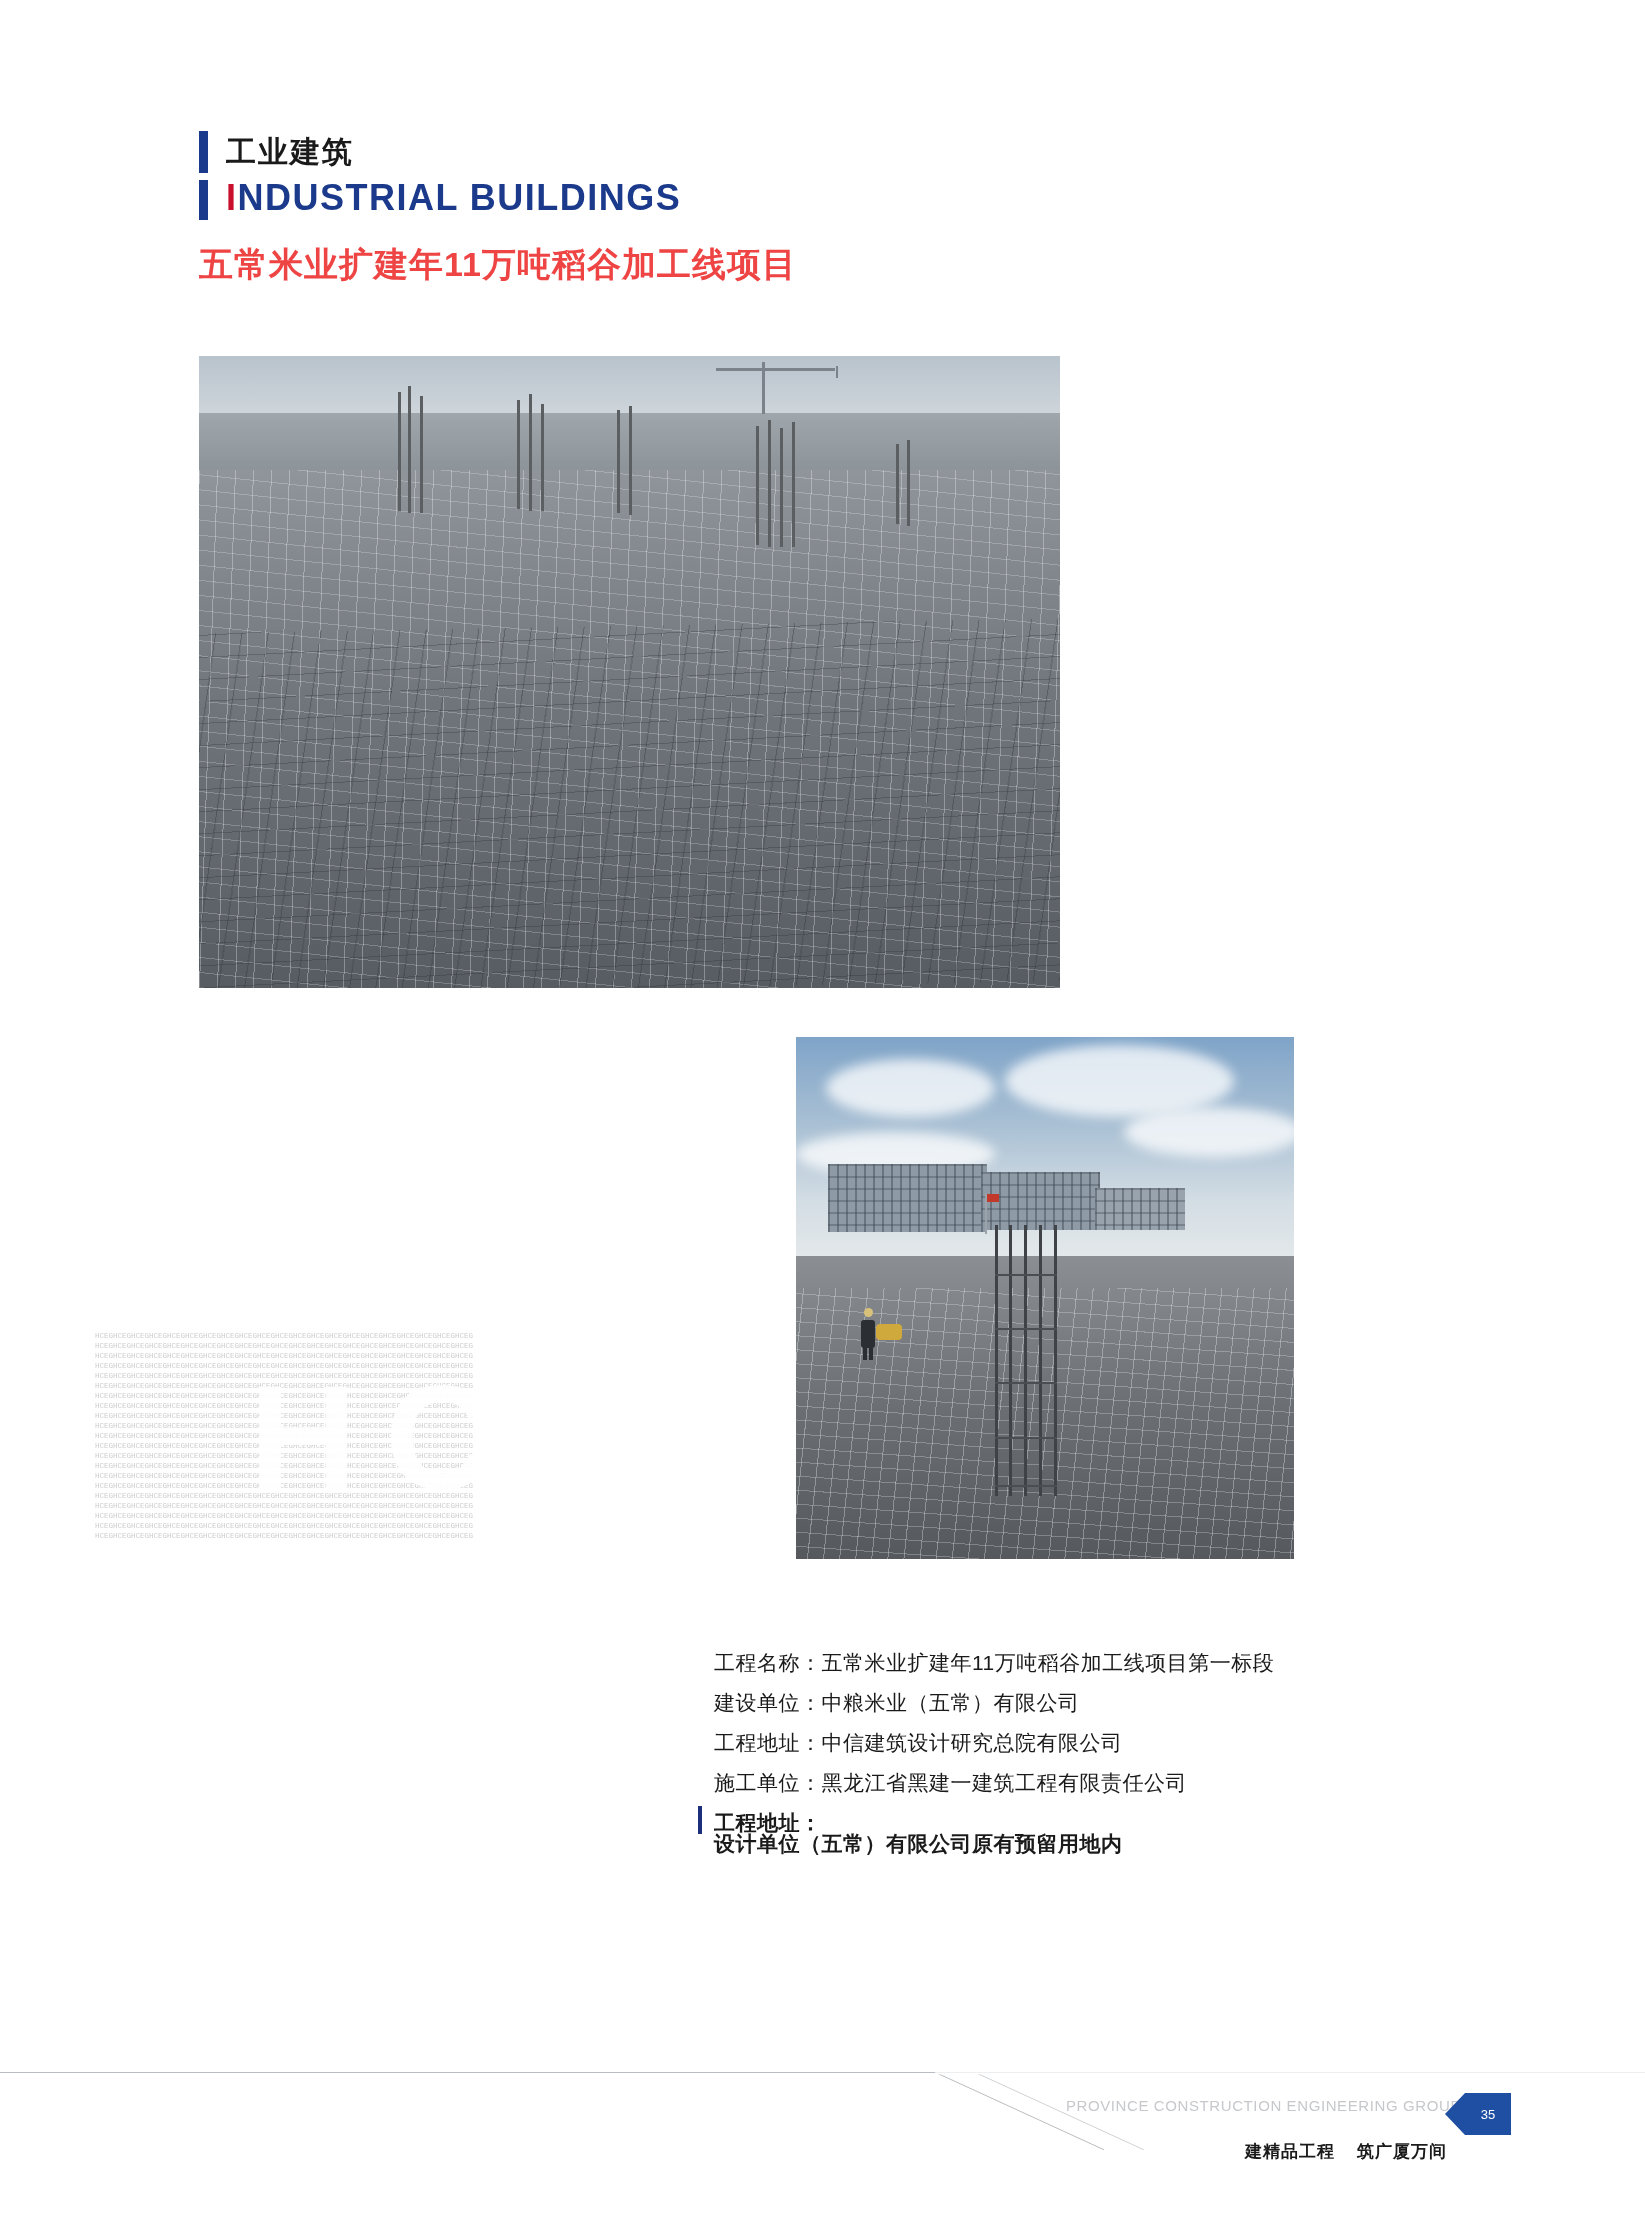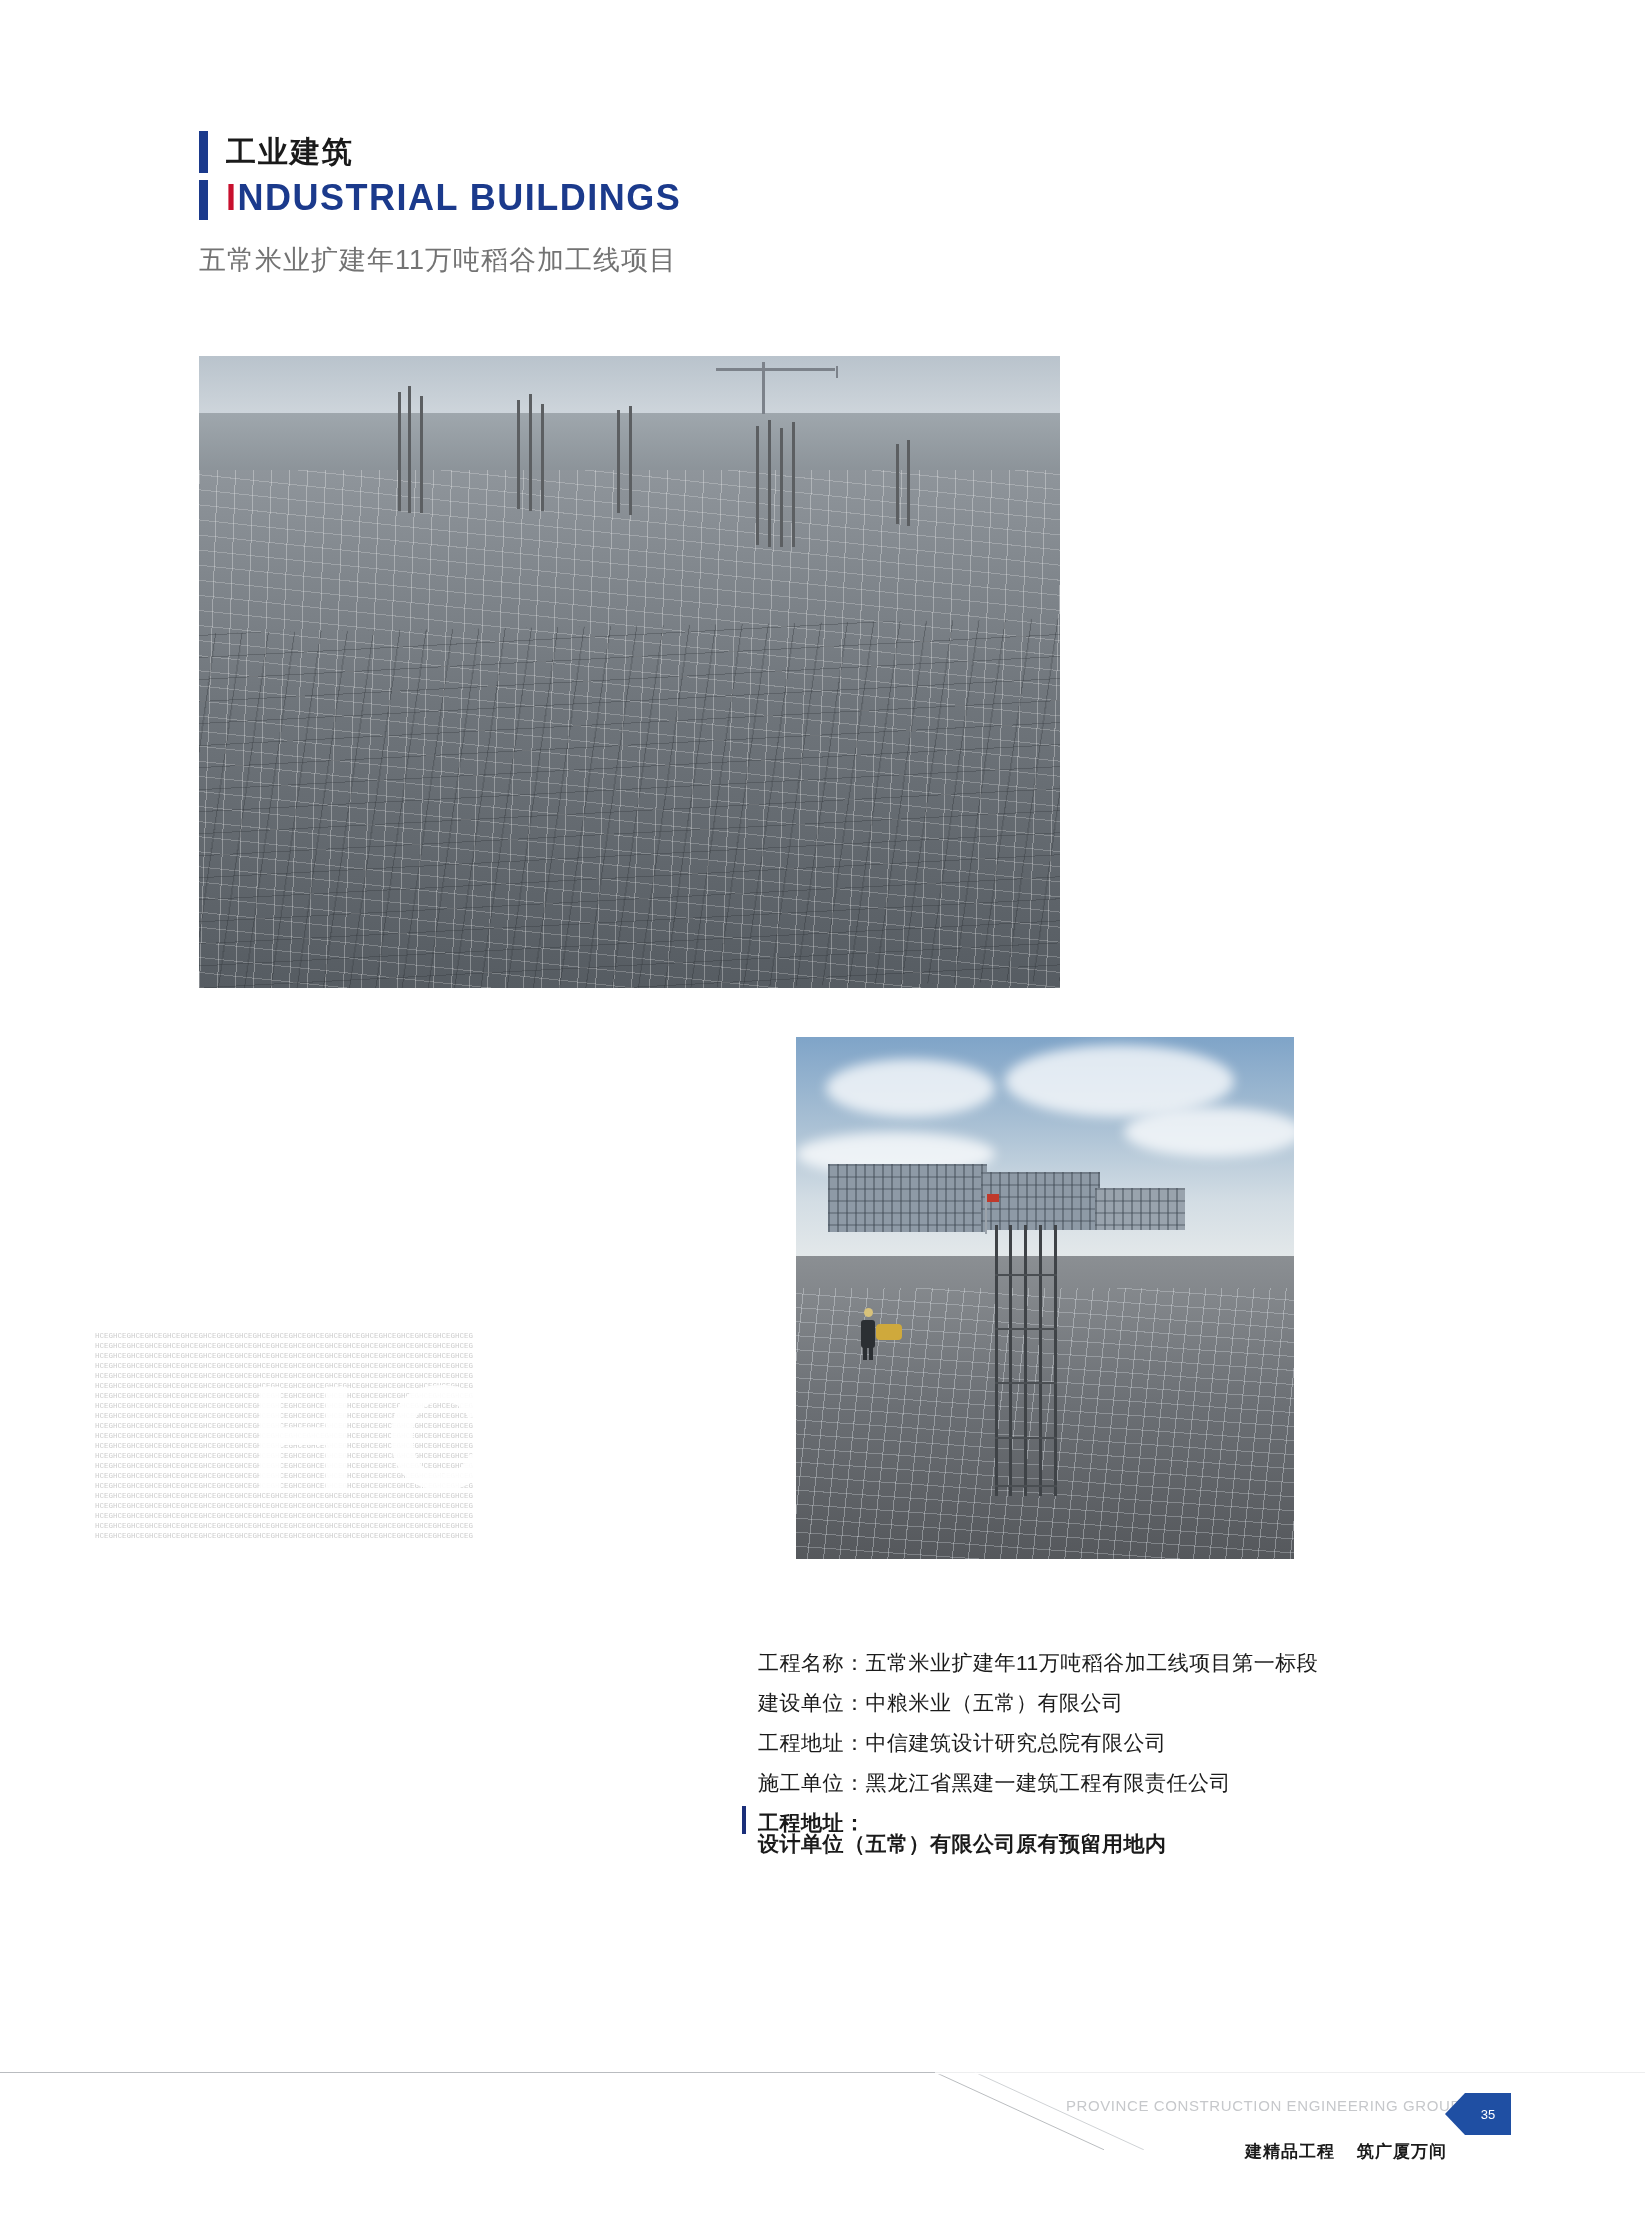--- a/index.html
+++ b/index.html
@@ -57,23 +57,23 @@
     letter-spacing: 1.5px;
     line-height: 1;
     color: #1b3a8c;
     white-space: nowrap;
   }
   .cat-en .red { color: #c8102e; }
 
   .project-title {
     margin-top: 22px;
     margin-left: 0px;
-    font-size: 27px;
-    font-weight: normal;
-    color: #737373;
+    font-size: 34px;
+    font-weight: bold;
+    color: #ef4444;
     letter-spacing: 1px;
   }
 
   
   .photo1 {
     position: absolute;
     left: 199px;
     top: 356px;
     width: 861px;
     height: 632px;
@@ -121,21 +121,21 @@
     color: #ffffff;
     line-height: 214px;
     text-align: right;
     mix-blend-mode: normal;
     opacity: 0.92;
   }
 
   
   .info {
     position: absolute;
-    left: 758px;
+    left: 714px;
     top: 1652px;
     width: 716px;
   }
   .info-row {
     display: flex;
     align-items: baseline;
     font-size: 21px;
     color: #1a1a1a;
     line-height: 1;
     margin-bottom: 19px;

